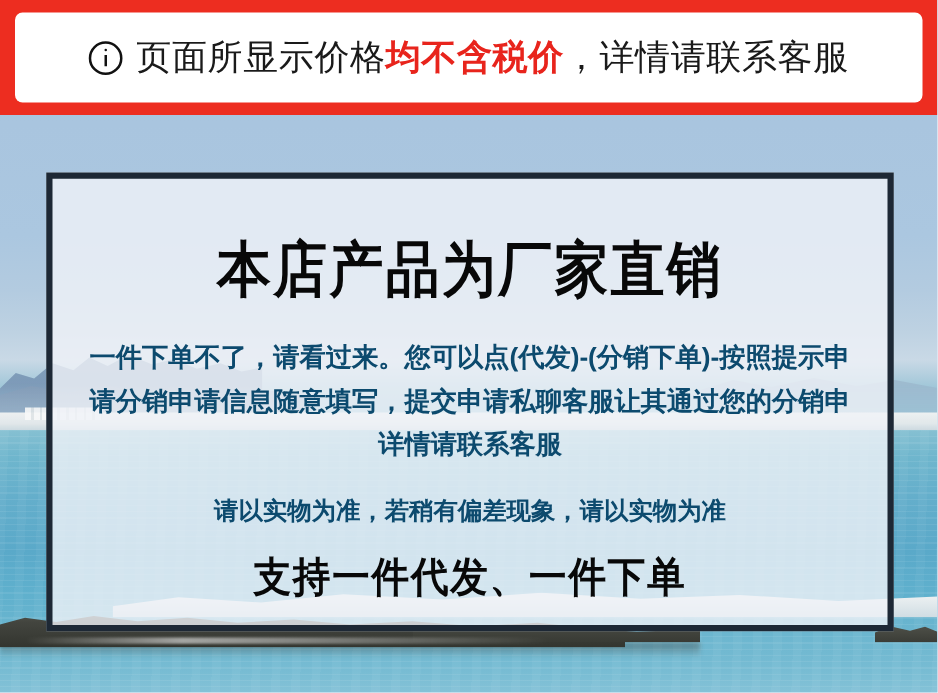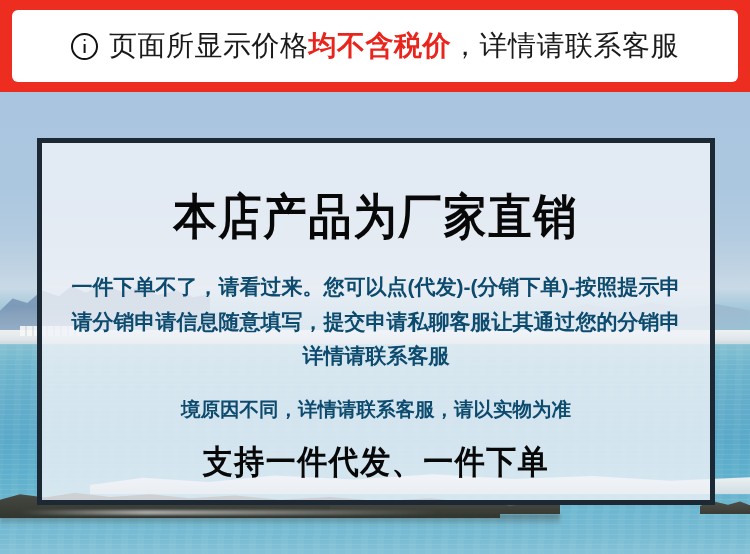--- a/index.html
+++ b/index.html
@@ -235,21 +235,21 @@
 
       <div class="headline">本店产品为厂家直销</div>
 
       <div class="para">
         <div>一件下单不了，请看过来。您可以点(代发)-(分销下单)-按照提示申</div>
         <div>请分销申请信息随意填写，提交申请私聊客服让其通过您的分销申</div>
         <div>详情请联系客服</div>
       </div>
 
       <div class="para note">
-        <div>境原因不同，详情请联系客服，请以实物为准</div>
+        <div>请以实物为准，若稍有偏差现象，请以实物为准</div>
       </div>
 
       <div class="footline">支持一件代发、一件下单</div>
 
     </div>
   </div>
 
 </div>
 
 </body></html>

